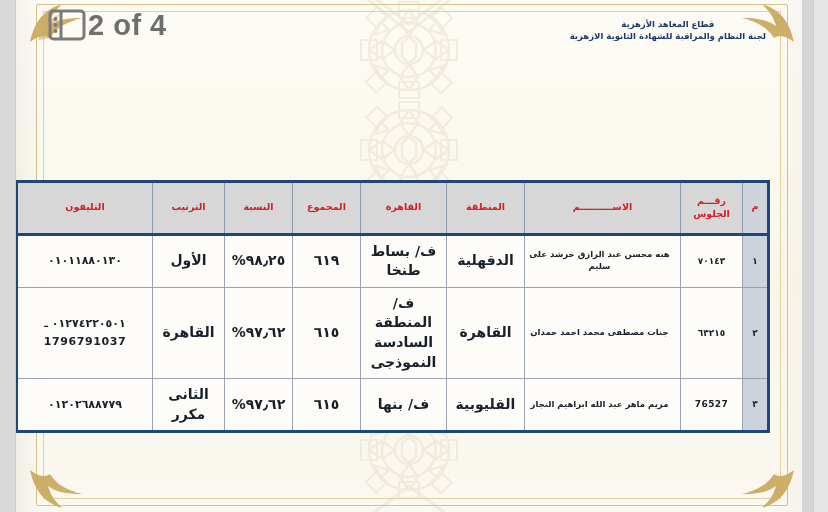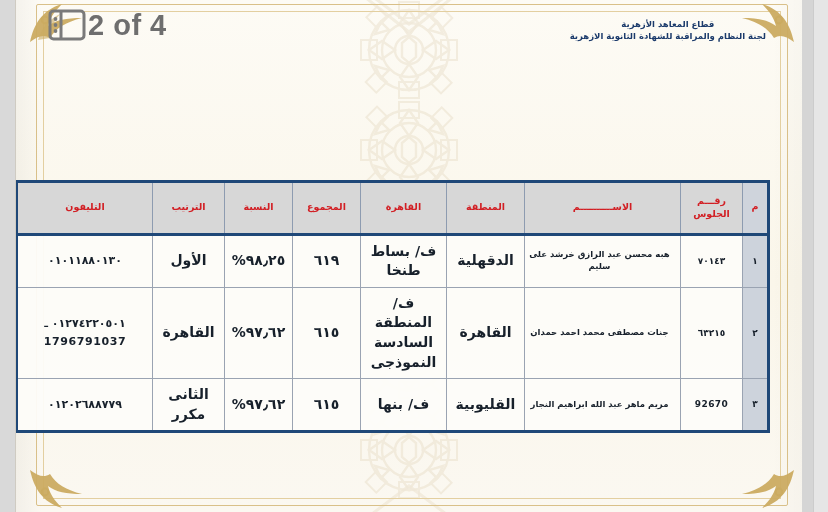--- a/index.html
+++ b/index.html
@@ -297,21 +297,21 @@
             <td class="col-pct">٩٧٫٦٢%</td>
             <td>القاهرة</td>
             <td class="col-phone">
               <span class="phone-line">٠١٢٧٤٢٢٠٥٠١ ـ</span>
               <span class="phone-line">1796791037</span>
             </td>
           </tr>
 
           <tr>
             <td class="col-m">٣</td>
-            <td class="col-seat">92670</td>
+            <td class="col-seat">76527</td>
             <td class="col-name">مريم ماهر عبد الله ابراهيم النجار</td>
             <td>القليوبية</td>
             <td>ف/ بنها</td>
             <td>٦١٥</td>
             <td class="col-pct">٩٧٫٦٢%</td>
             <td>الثانى مكرر</td>
             <td class="col-phone">
               <span class="phone-line">٠١٢٠٢٦٨٨٧٧٩</span>
               <span class="phone-line"></span>
             </td>

